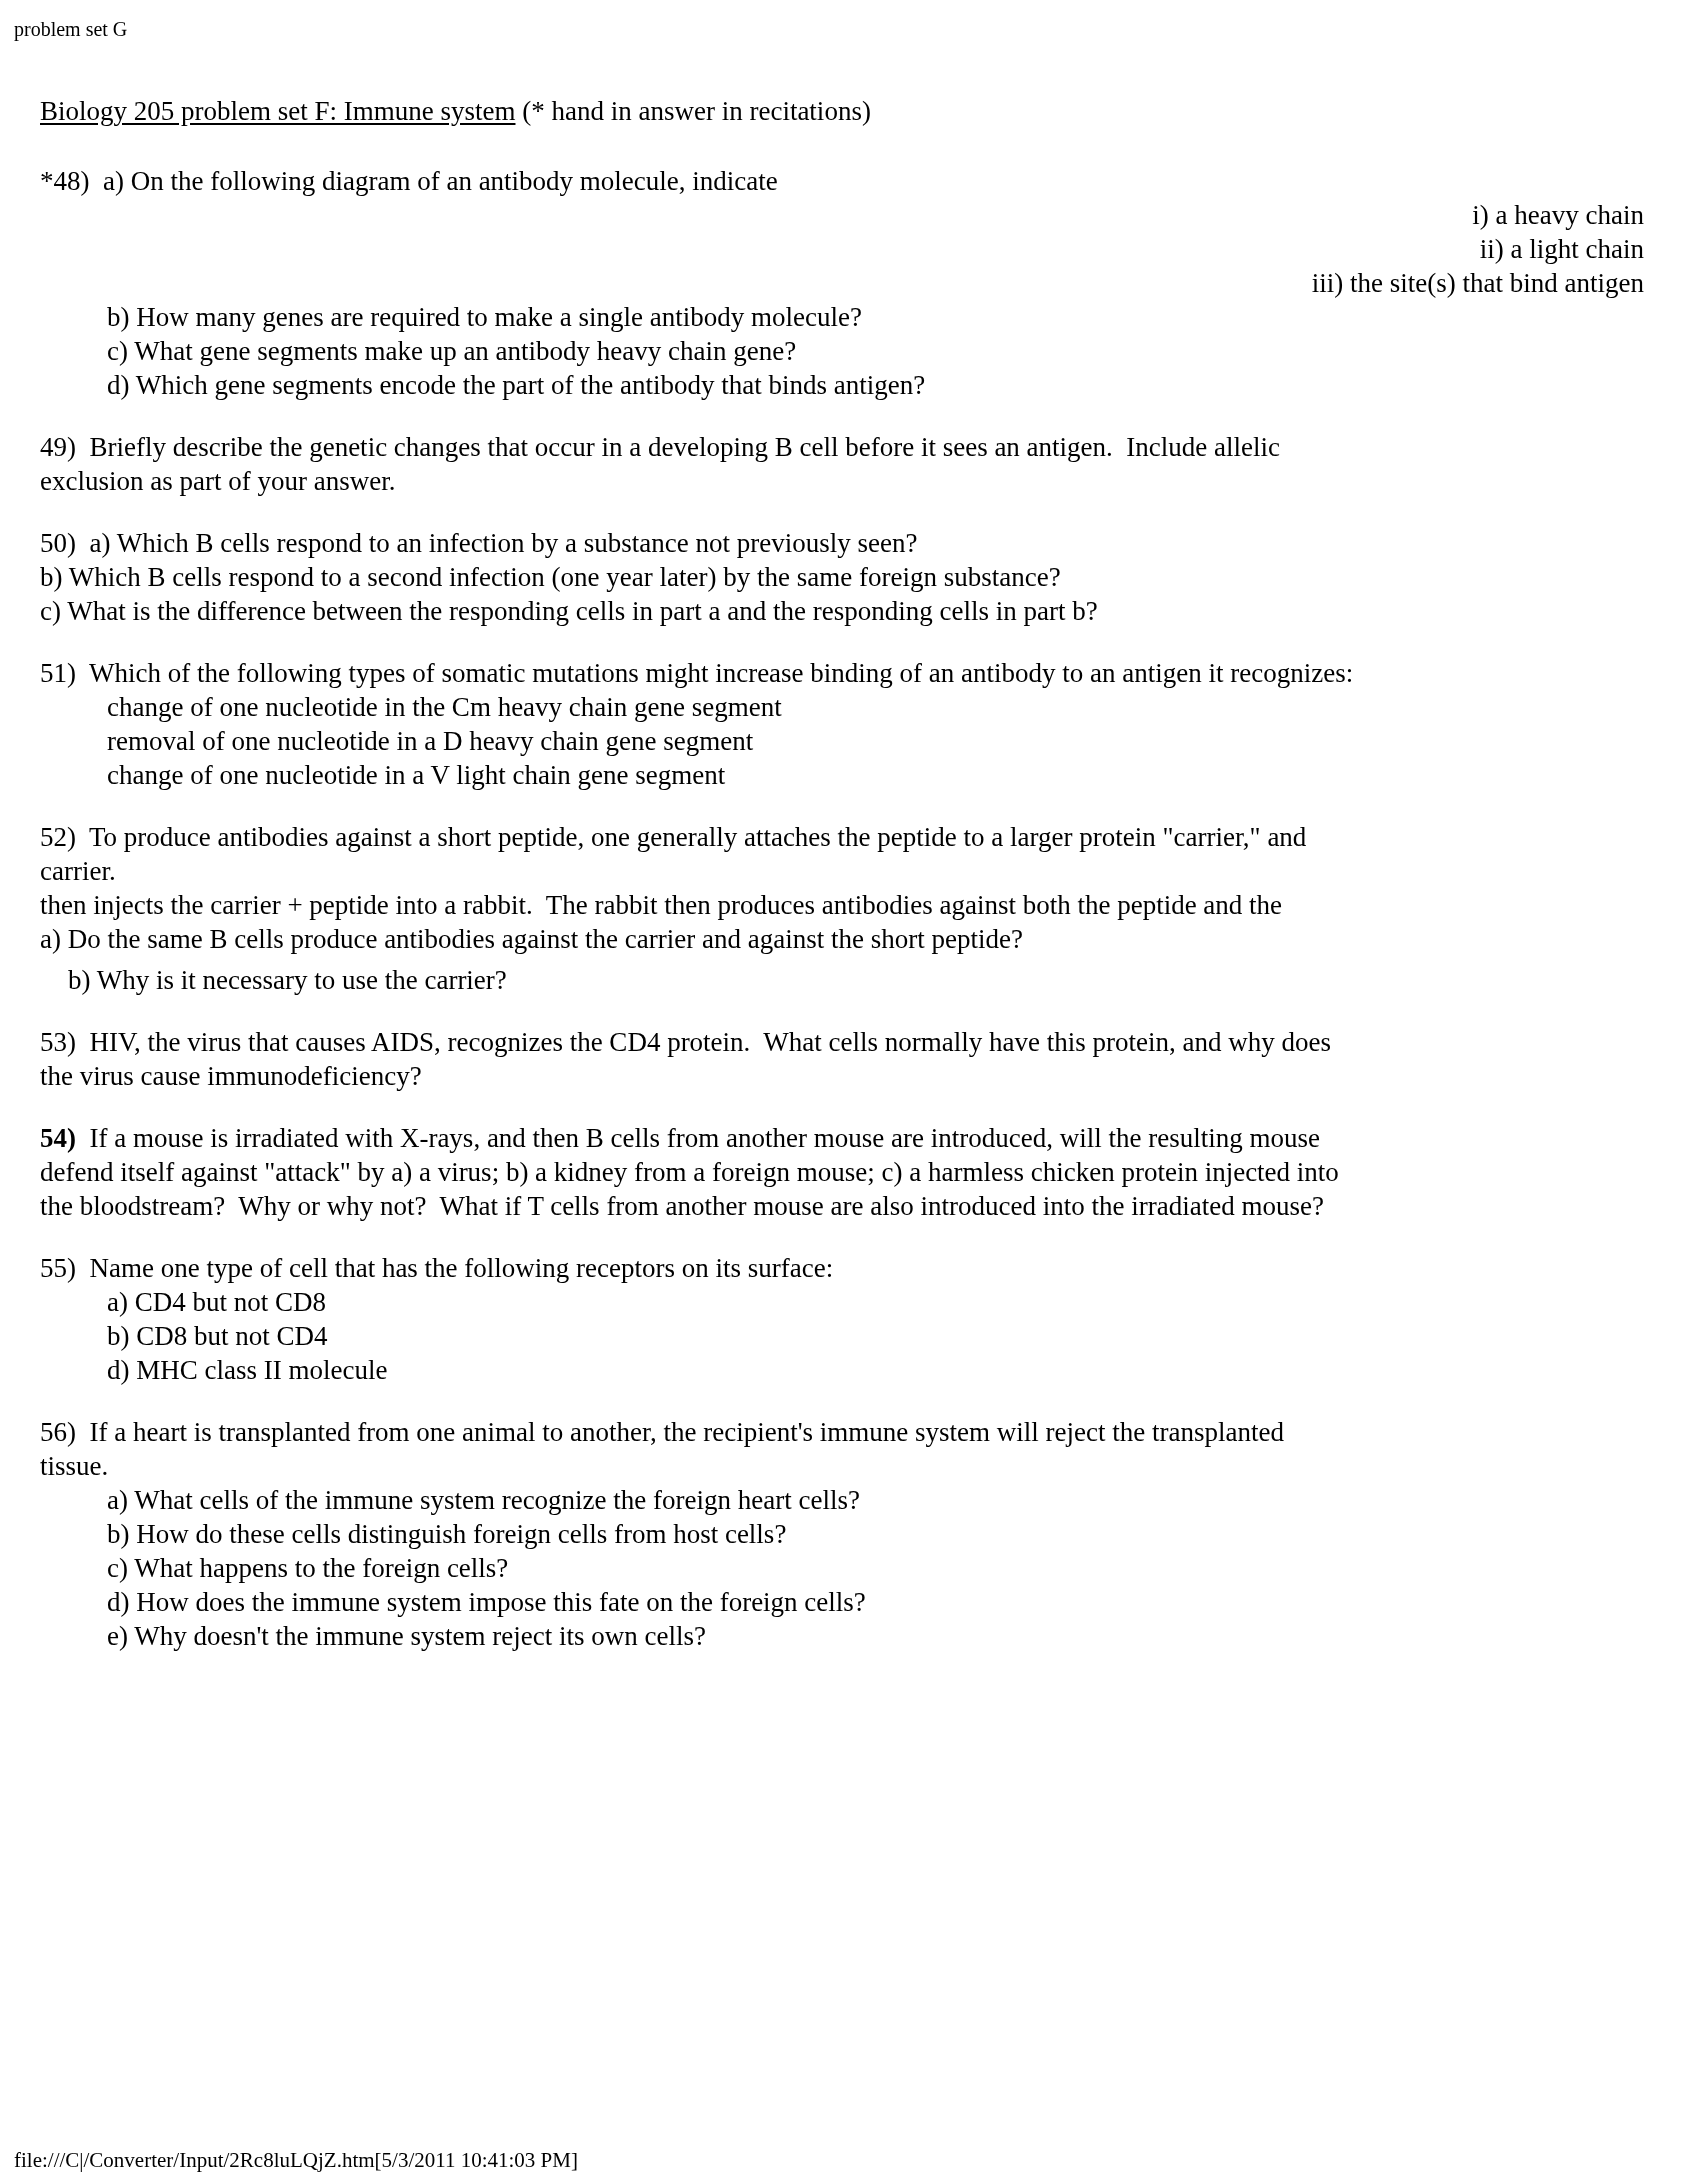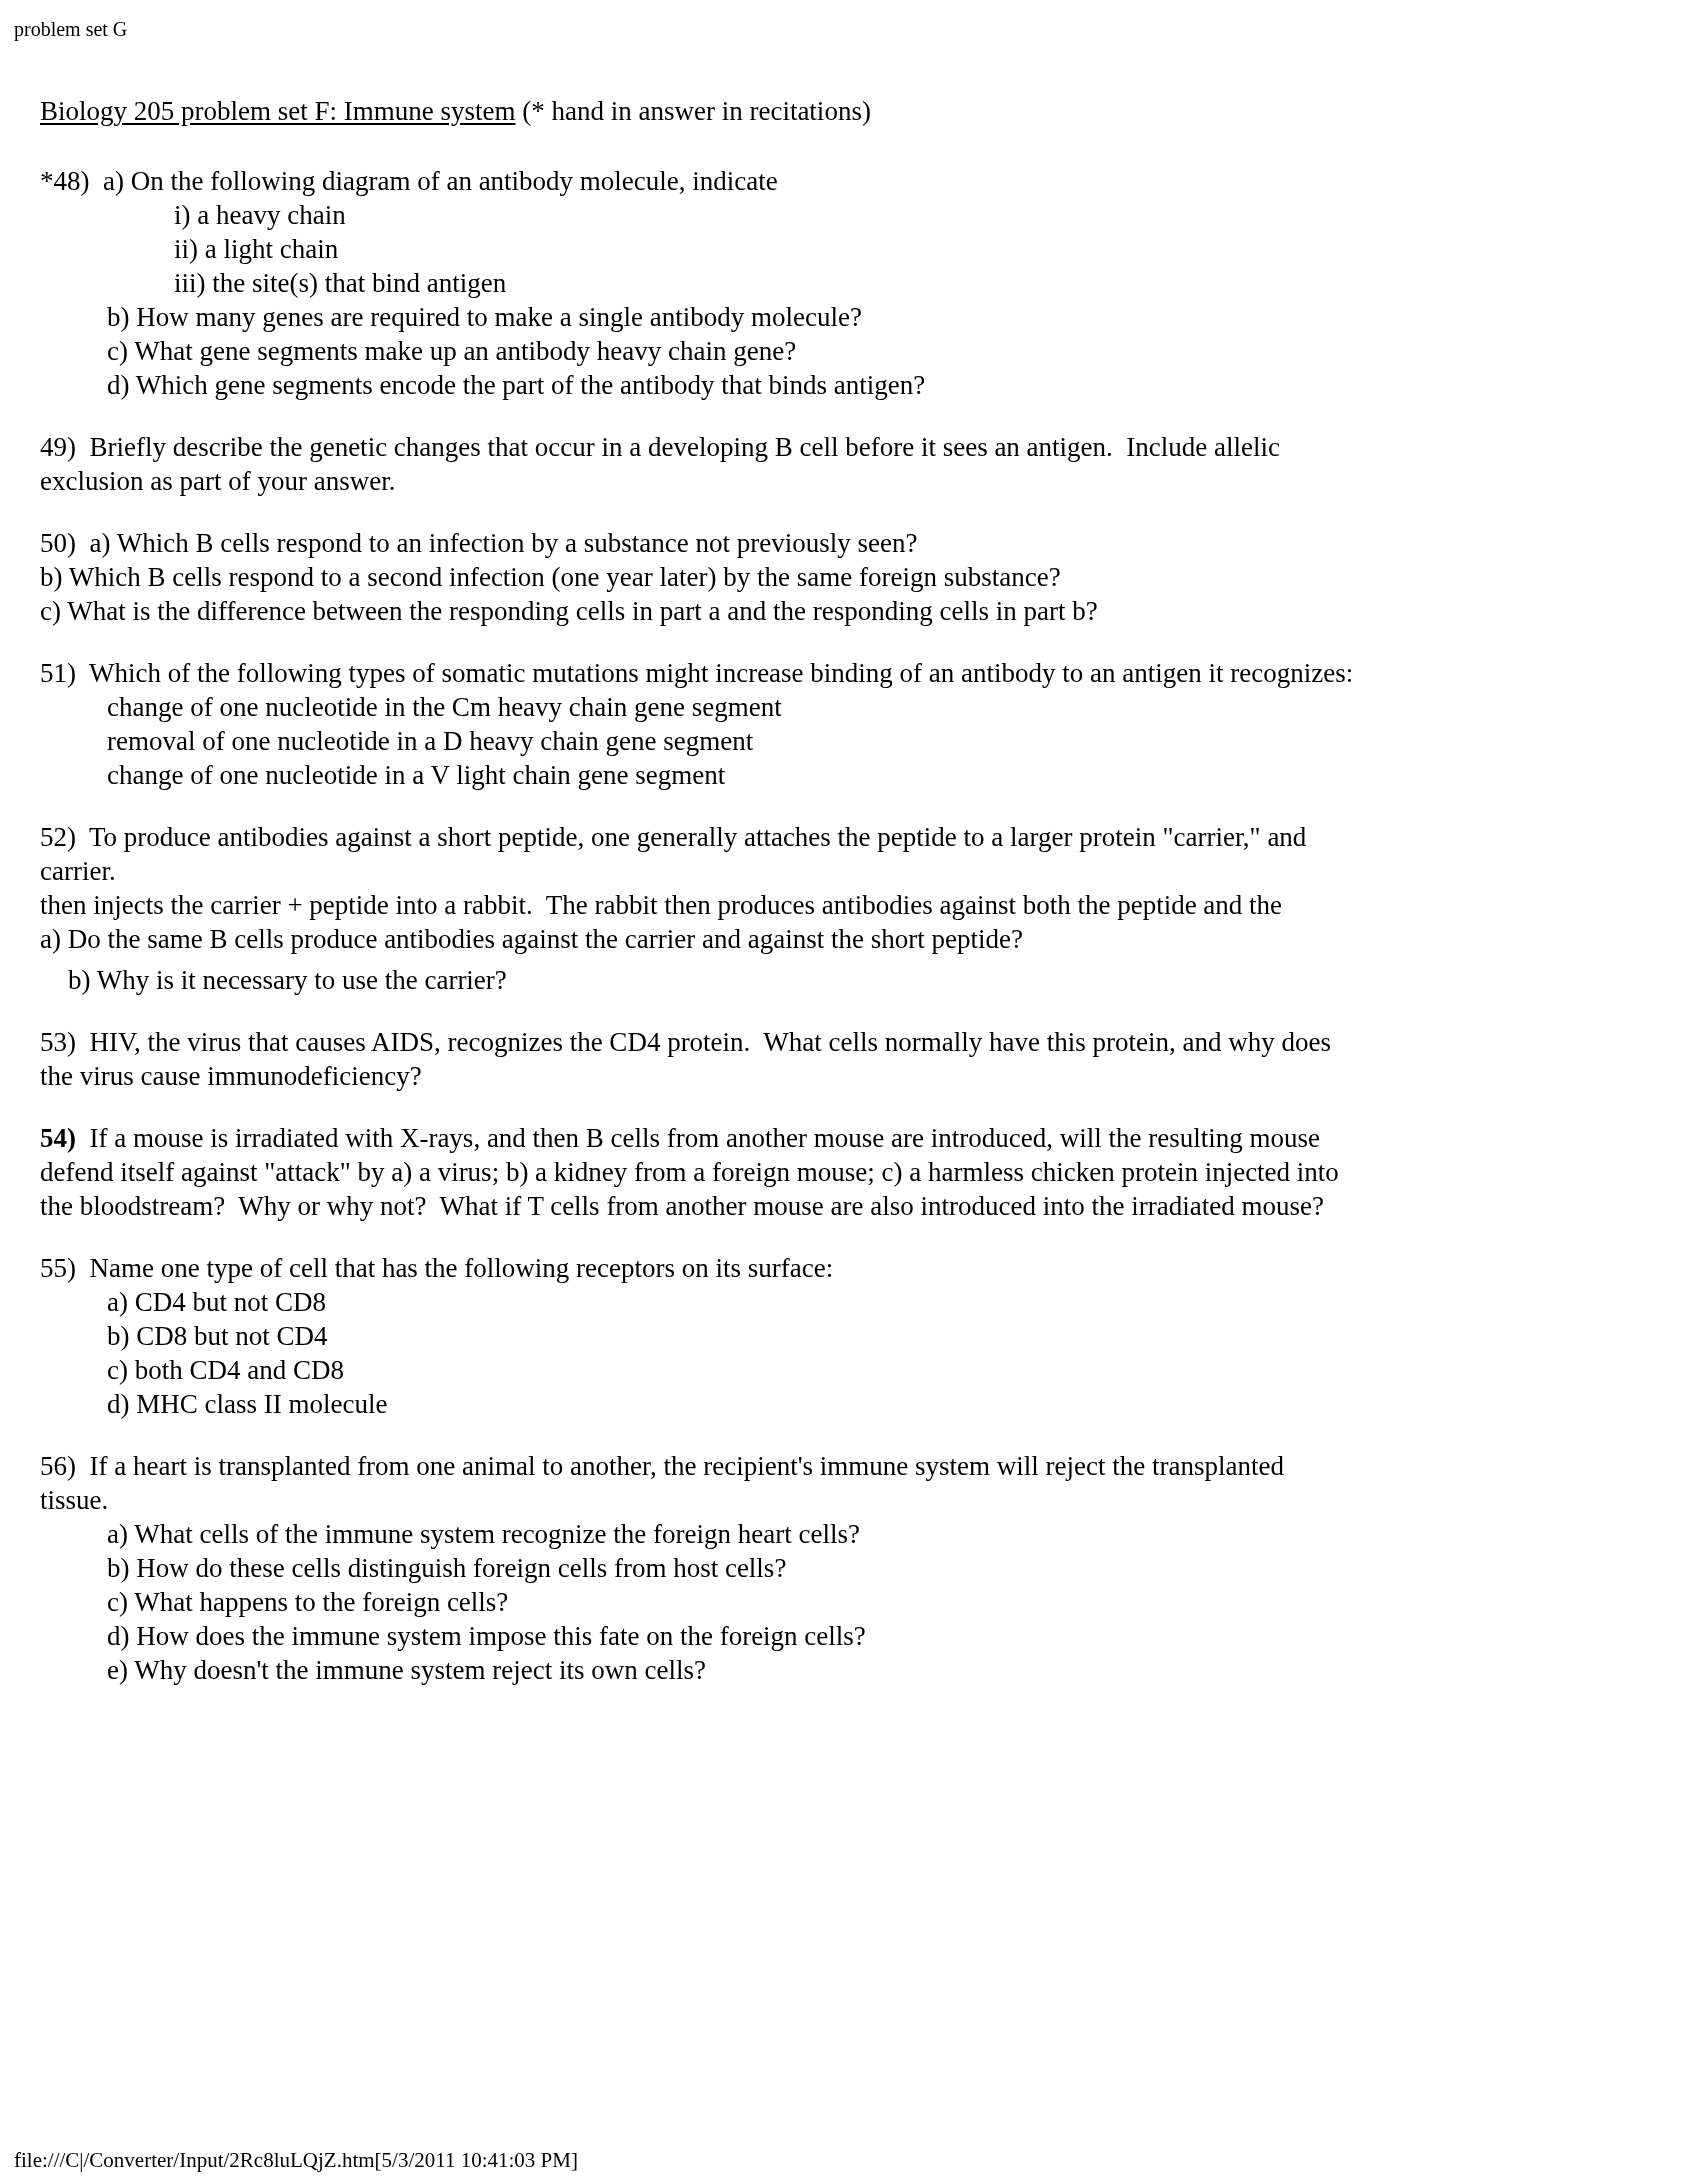--- a/index.html
+++ b/index.html
@@ -47,21 +47,21 @@
   }
   .qblock {
     font-size: 27px;
     line-height: 34px;
     margin-bottom: 28px;
   }
   .qline {
     white-space: pre-wrap;
   }
   .indent-1 { padding-left: 67px; }
-  .indent-2 { padding-left: 134px; }
+  .indent-2 { padding-left: 134px; text-align: right; }
   .indent-half { padding-left: 28px; margin-top: 7px; }
   .bold-num { font-weight: bold; }
   .footer {
     position: absolute;
     left: 14px;
     top: 2140px;
     font-size: 21px;
     line-height: 26px;
     white-space: nowrap;
   }
@@ -121,21 +121,20 @@
     <div class="qblock">
       <div class="qline"><span class="bold-num">54)</span><span>  If a mouse is irradiated with X-rays, and then B cells from another mouse are introduced, will the resulting mouse</span></div>
       <div class="qline">defend itself against "attack" by a) a virus; b) a kidney from a foreign mouse; c) a harmless chicken protein injected into</div>
       <div class="qline">the bloodstream?  Why or why not?  What if T cells from another mouse are also introduced into the irradiated mouse?</div>
     </div>
 
     <div class="qblock">
       <div class="qline">55)  Name one type of cell that has the following receptors on its surface:</div>
       <div class="qline indent-1">a) CD4 but not CD8</div>
       <div class="qline indent-1">b) CD8 but not CD4</div>
-      <div class="qline indent-1">c) both CD4 and CD8</div>
       <div class="qline indent-1">d) MHC class II molecule</div>
     </div>
 
     <div class="qblock">
       <div class="qline">56)  If a heart is transplanted from one animal to another, the recipient's immune system will reject the transplanted</div>
       <div class="qline">tissue.</div>
       <div class="qline indent-1">a) What cells of the immune system recognize the foreign heart cells?</div>
       <div class="qline indent-1">b) How do these cells distinguish foreign cells from host cells?</div>
       <div class="qline indent-1">c) What happens to the foreign cells?</div>
       <div class="qline indent-1">d) How does the immune system impose this fate on the foreign cells?</div>

